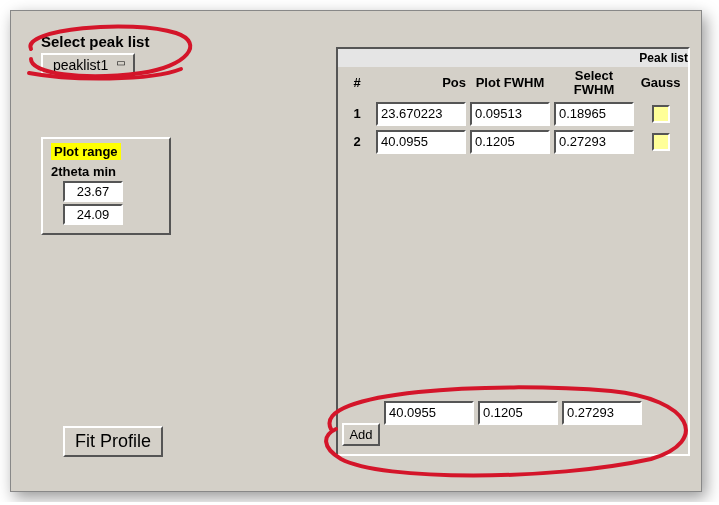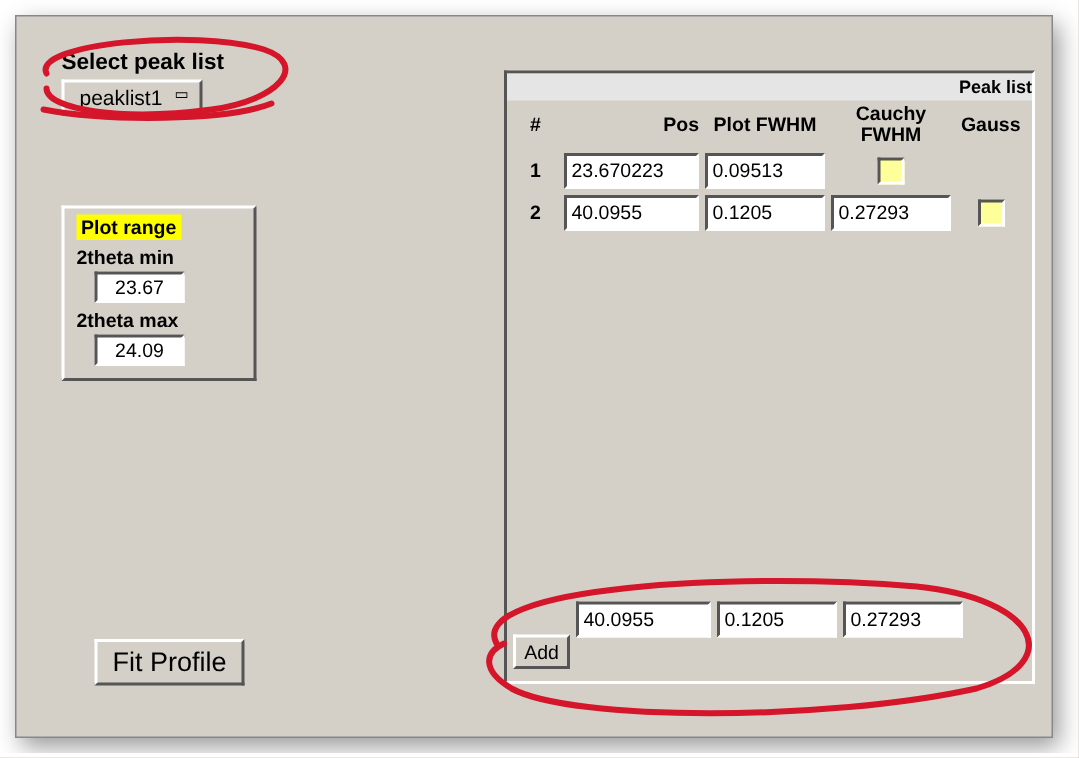--- a/index.html
+++ b/index.html
@@ -184,42 +184,42 @@
     <div class="select-label">Select peak list</div>
     <div class="select-box">
       <span>peaklist1</span>
       <span class="glyph">▭</span>
     </div>
 
     <div class="plot-range-box">
       <span class="yellow-title">Plot range</span>
       <div class="field-label">2theta min</div>
       <div class="sunken-input">23.67</div>
-      <div class="field-label">2theta max</div>
       <div class="sunken-input">24.09</div>
     </div>
   </div>
 
   <div class="fit-btn">Fit Profile</div>
 
   <div class="peak-panel">
     <div class="peak-title">Peak list</div>
 
     <div class="peak-header">
       <div>#</div>
       <div class="pos-h">Pos</div>
       <div>Plot FWHM</div>
-      <div>Cauchy FWHM</div>
+      <div>Select FWHM</div>
       <div>Gauss</div>
     </div>
 
     <div class="peak-row">
       <div class="rownum">1</div>
       <div class="cell-input">23.670223</div>
       <div class="cell-input">0.09513</div>
+      <div class="cell-input">0.18965</div>
       <div>
           <div class="omit-box"></div>
         </div>
     </div>
 
     <div class="peak-row">
       <div class="rownum">2</div>
       <div class="cell-input">40.0955</div>
       <div class="cell-input">0.1205</div>
       <div class="cell-input">0.27293</div>

